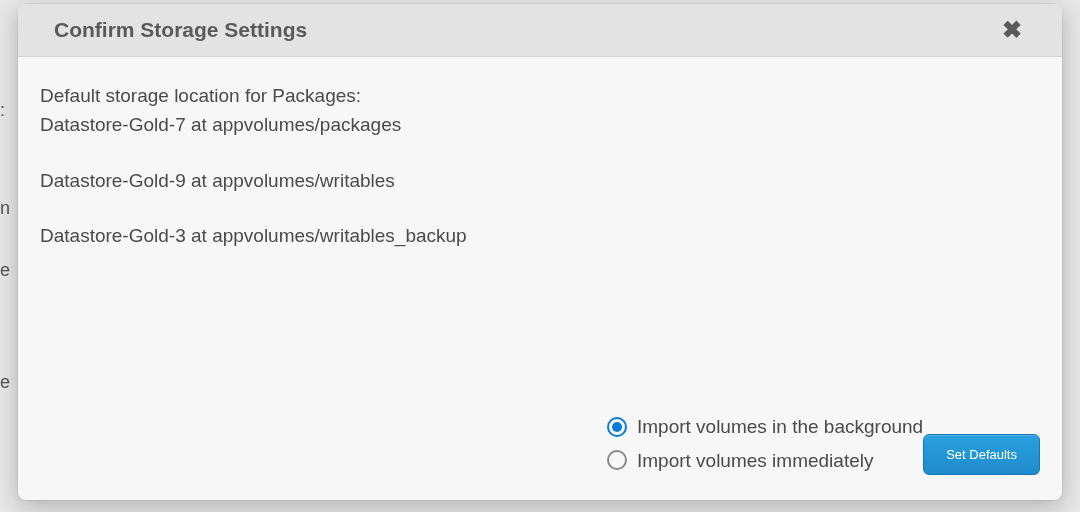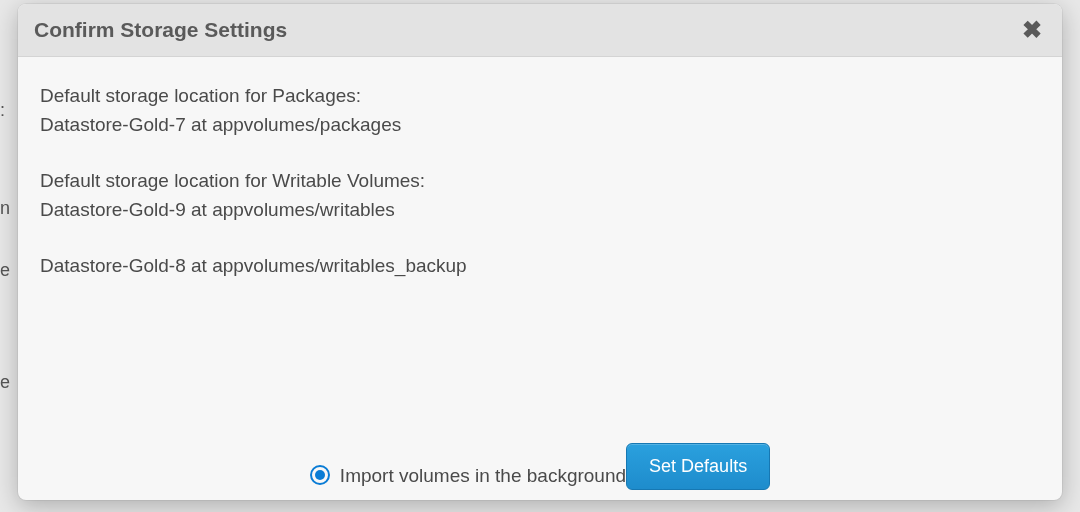--- a/index.html
+++ b/index.html
@@ -36,59 +36,59 @@
       background: #f7f7f7;
       border-radius: 8px;
       box-shadow: 0 6px 24px rgba(0,0,0,0.25), 0 0 0 1px rgba(0,0,0,0.05);
       display: flex;
       flex-direction: column;
       overflow: hidden;
     }
     .modal-header {
       background: #e3e3e3;
       border-bottom: 1px solid #d4d4d4;
-      padding: 14px 16px;
+      padding: 14px 36px;
       display: flex;
       align-items: center;
       justify-content: space-between;
     }
     .modal-title {
       font-size: 21px;
       font-weight: 700;
       color: #5a5a5a;
     }
     .close-btn {
       font-size: 24px;
       font-weight: 700;
       color: #5a5a5a;
       cursor: pointer;
       line-height: 1;
       padding: 0 4px;
     }
     .modal-body {
-      padding: 24px 22px 10px 22px;
+      padding: 24px 22px 25px 22px;
       flex: 1;
       display: flex;
       flex-direction: column;
       color: #4a4a4a;
       font-size: 19px;
       line-height: 1.55;
     }
     .storage-block {
       margin-bottom: 26px;
     }
     .storage-block:last-of-type {
       margin-bottom: 0;
     }
     .modal-footer {
       margin-top: auto;
       padding-top: 20px;
       display: flex;
       align-items: flex-end;
-      justify-content: center;
+      justify-content: flex-end;
     }
     .radio-group {
       display: flex;
       flex-direction: column;
       gap: 4px;
     }
     .radio-row {
       display: flex;
       align-items: center;
       gap: 10px;
@@ -119,21 +119,21 @@
     .radio-outer.selected .radio-inner {
       display: block;
     }
     .primary-btn {
       background: #2196d6;
       background: linear-gradient(#2aa0de, #1e8ccc);
       color: #fff;
       border: 1px solid #1678b3;
       border-radius: 6px;
       padding: 12px 22px;
-      font-size: 18px;
+      font-size: 13px;
       cursor: pointer;
       box-shadow: inset 0 1px 0 rgba(255,255,255,0.2);
     }
   </style>
 </head>
 <body>
 
 <div class="backdrop-fragments">
   <span style="top:100px; left:0;">:</span>
   <span style="top:198px; left:0;">n</span>
@@ -147,34 +147,39 @@
     <div class="close-btn">✖</div>
   </div>
   <div class="modal-body">
 
     <div class="storage-block">
       <div>Default storage location for Packages:</div>
       <div>Datastore-Gold-7 at appvolumes/packages</div>
     </div>
 
     <div class="storage-block">
-      <div>Default storage location for Writable Volumes:</div>
       <div>Datastore-Gold-9 at appvolumes/writables</div>
     </div>
 
     <div class="storage-block">
-      <div>Datastore-Gold-8 at appvolumes/writables_backup</div>
+      <div>Datastore-Gold-3 at appvolumes/writables_backup</div>
     </div>
 
     <div class="modal-footer">
       <div class="radio-group">
         <label class="radio-row">
           <span class="radio-outer selected">
             <span class="radio-inner"></span>
           </span>
           <span>Import volumes in the background</span>
         </label>
+        <label class="radio-row">
+          <span class="radio-outer">
+            
+          </span>
+          <span>Import volumes immediately</span>
+        </label>
       </div>
       <button class="primary-btn">Set Defaults</button>
     </div>
 
   </div>
 </div>
 
 </body></html>

